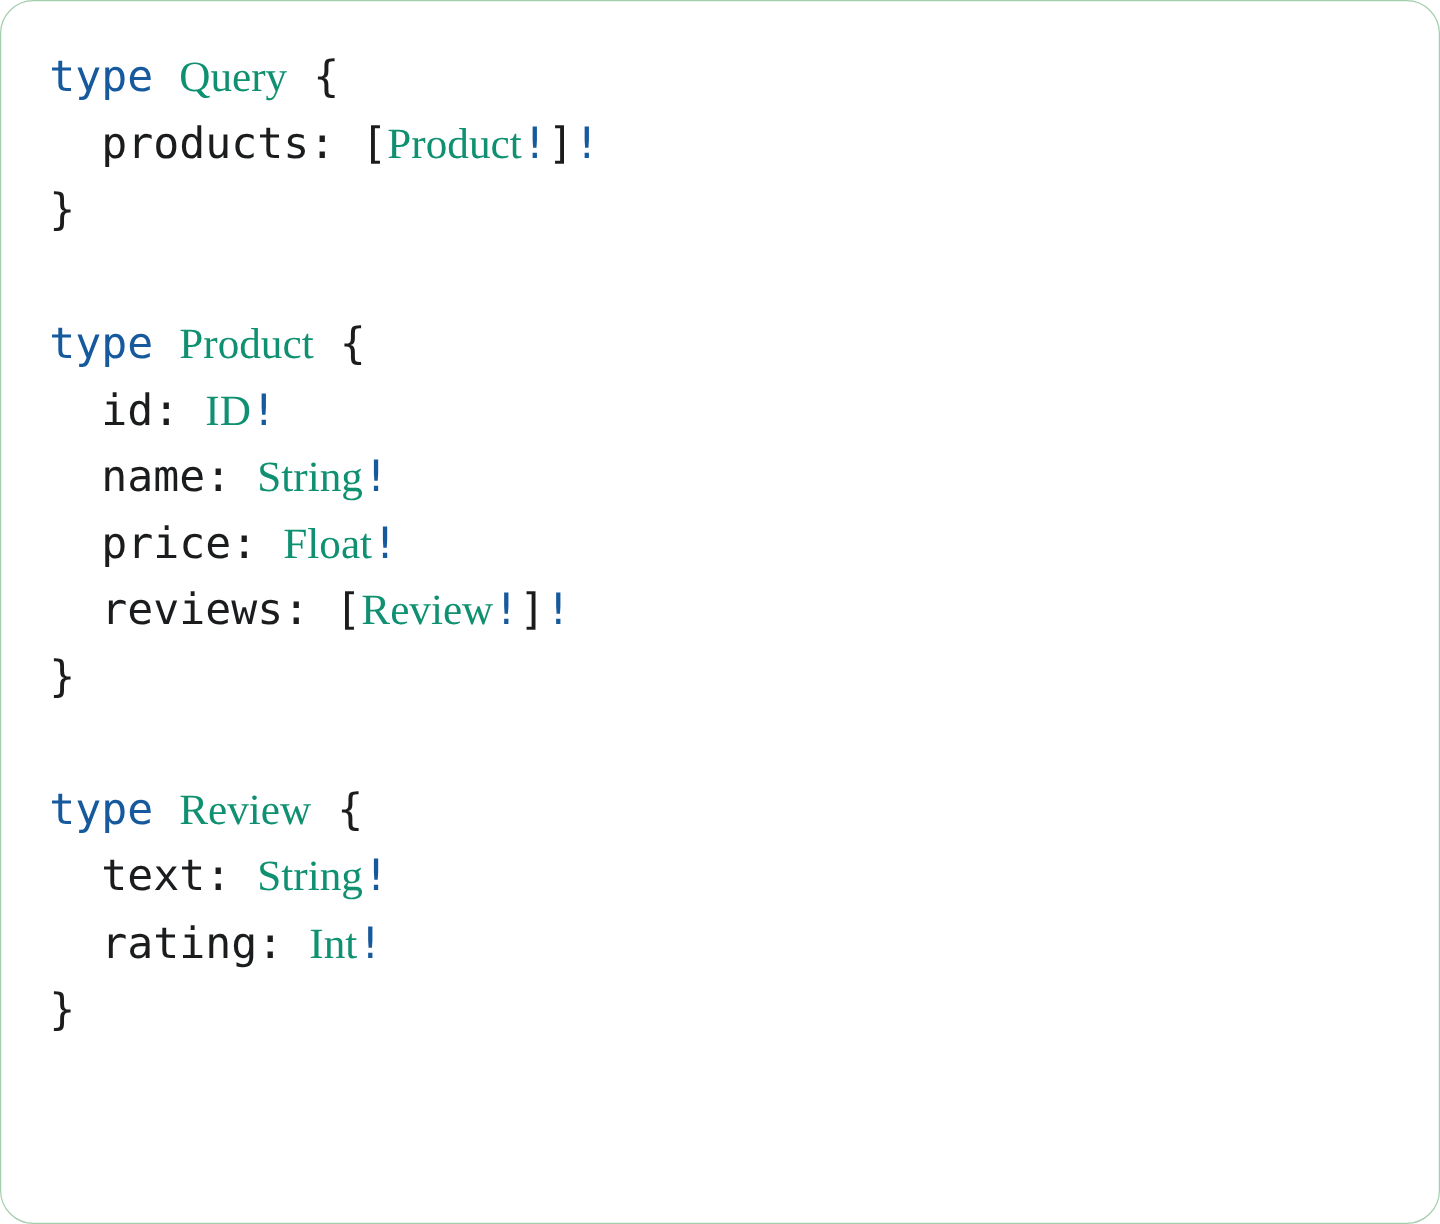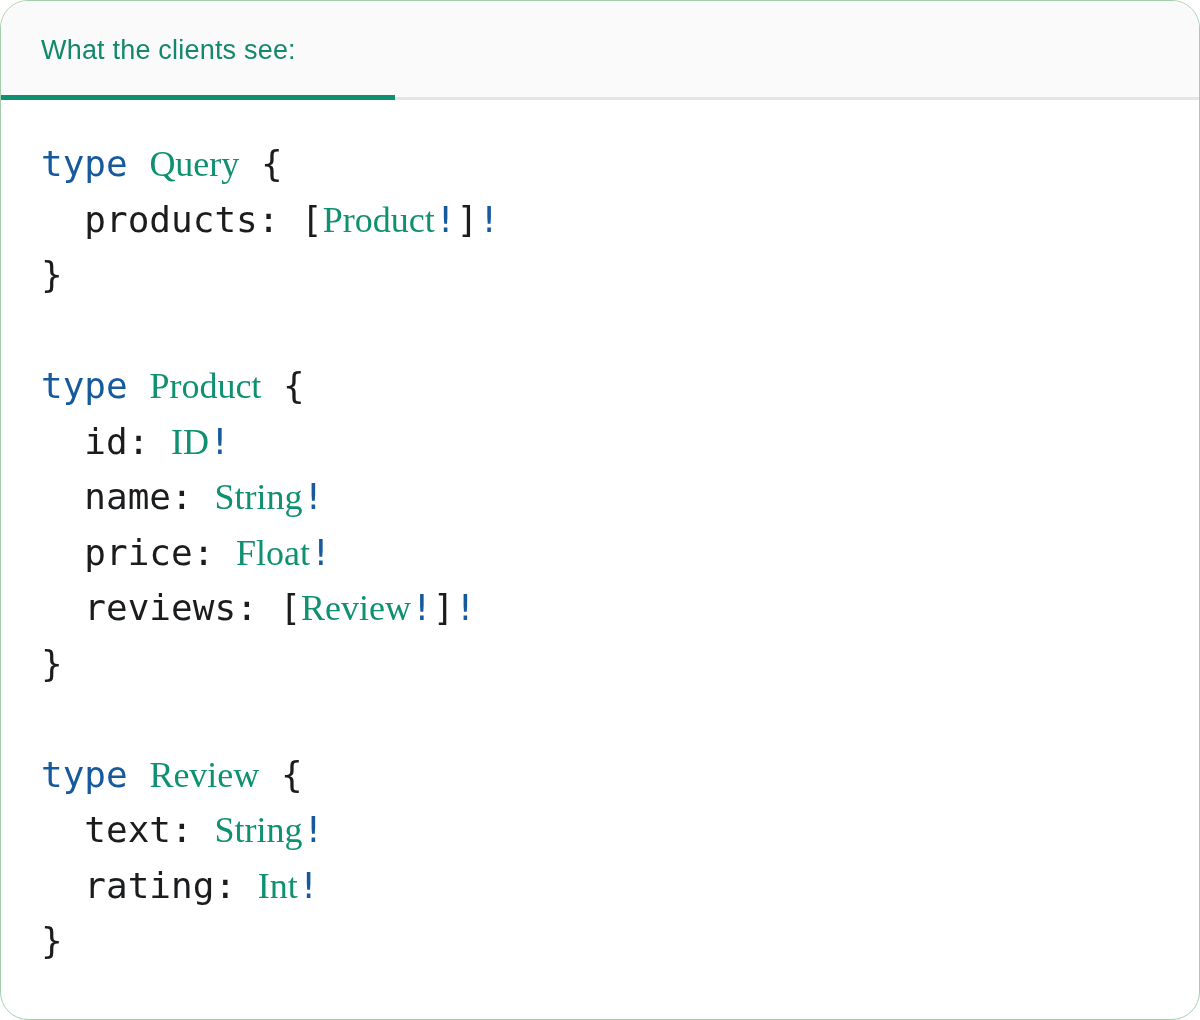--- a/index.html
+++ b/index.html
@@ -63,19 +63,14 @@
   }
   .code-line { height: 55.5px; }
   .tok-blue  { color: var(--code-blue, #165a9d); }
   .tok-teal  { color: var(--code-teal, #0f9171); font-family: Liberation Serif, serif; }
   .tok-plain { color: var(--code-plain, #1a1c1e); }
 </style>
 </head>
 <body>
 
 <div class="card">
-  <div class="tabbar">
-    <div class="tab">
-      <span class="tab-label">What the clients see:</span>
-    </div>
-  </div>
   <div class="code"><div class="code-line"><span class="tok-blue">type </span><span class="tok-teal">Query</span><span class="tok-plain"> {</span></div><div class="code-line"><span class="tok-plain">  products: </span><span class="tok-plain">[</span><span class="tok-teal">Product</span><span class="tok-blue">!</span><span class="tok-plain">]</span><span class="tok-blue">!</span></div><div class="code-line"><span class="tok-plain">}</span></div><div class="code-line">&nbsp;</div><div class="code-line"><span class="tok-blue">type </span><span class="tok-teal">Product</span><span class="tok-plain"> {</span></div><div class="code-line"><span class="tok-plain">  id: </span><span class="tok-teal">ID</span><span class="tok-blue">!</span></div><div class="code-line"><span class="tok-plain">  name: </span><span class="tok-teal">String</span><span class="tok-blue">!</span></div><div class="code-line"><span class="tok-plain">  price: </span><span class="tok-teal">Float</span><span class="tok-blue">!</span></div><div class="code-line"><span class="tok-plain">  reviews: </span><span class="tok-plain">[</span><span class="tok-teal">Review</span><span class="tok-blue">!</span><span class="tok-plain">]</span><span class="tok-blue">!</span></div><div class="code-line"><span class="tok-plain">}</span></div><div class="code-line">&nbsp;</div><div class="code-line"><span class="tok-blue">type </span><span class="tok-teal">Review</span><span class="tok-plain"> {</span></div><div class="code-line"><span class="tok-plain">  text: </span><span class="tok-teal">String</span><span class="tok-blue">!</span></div><div class="code-line"><span class="tok-plain">  rating: </span><span class="tok-teal">Int</span><span class="tok-blue">!</span></div><div class="code-line"><span class="tok-plain">}</span></div></div>
 </div>
 
 </body></html>

